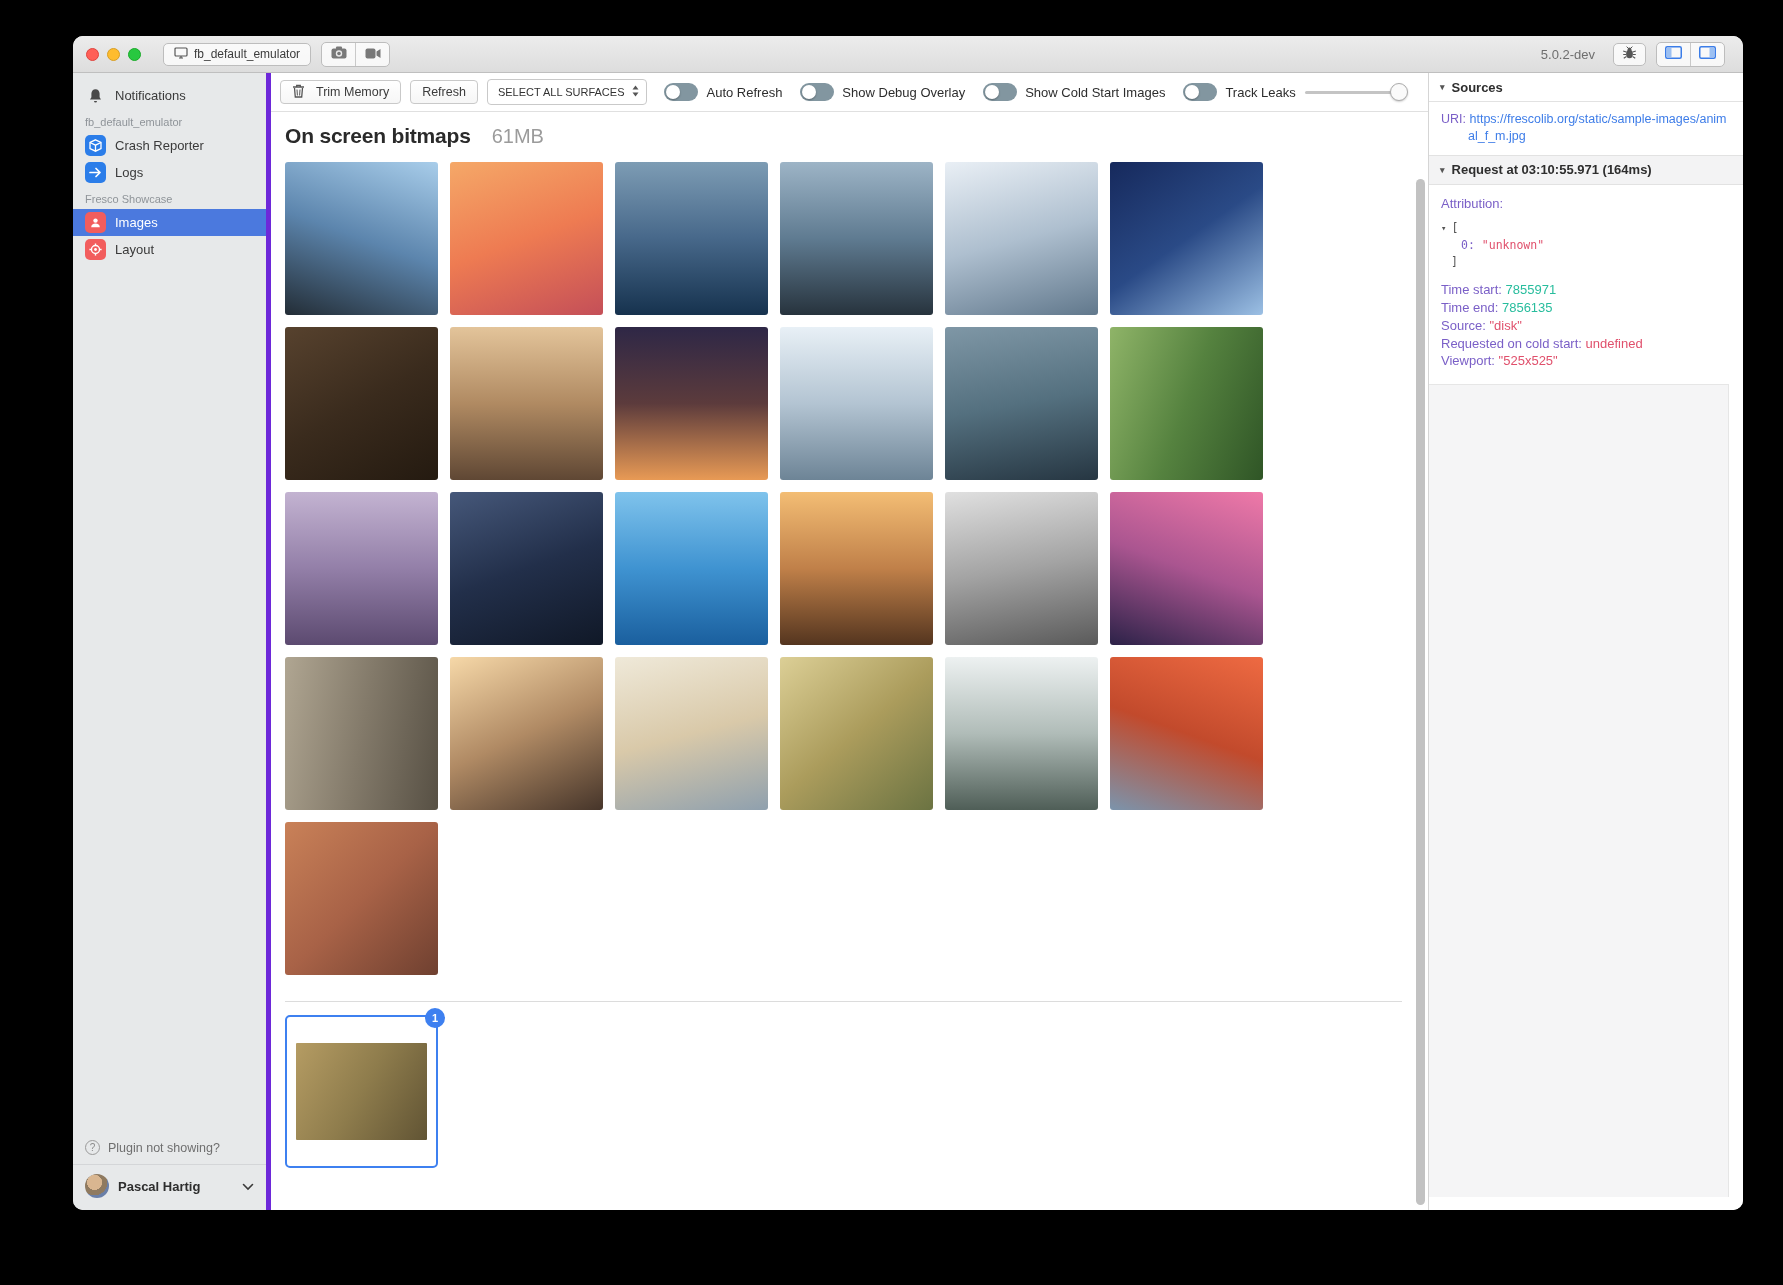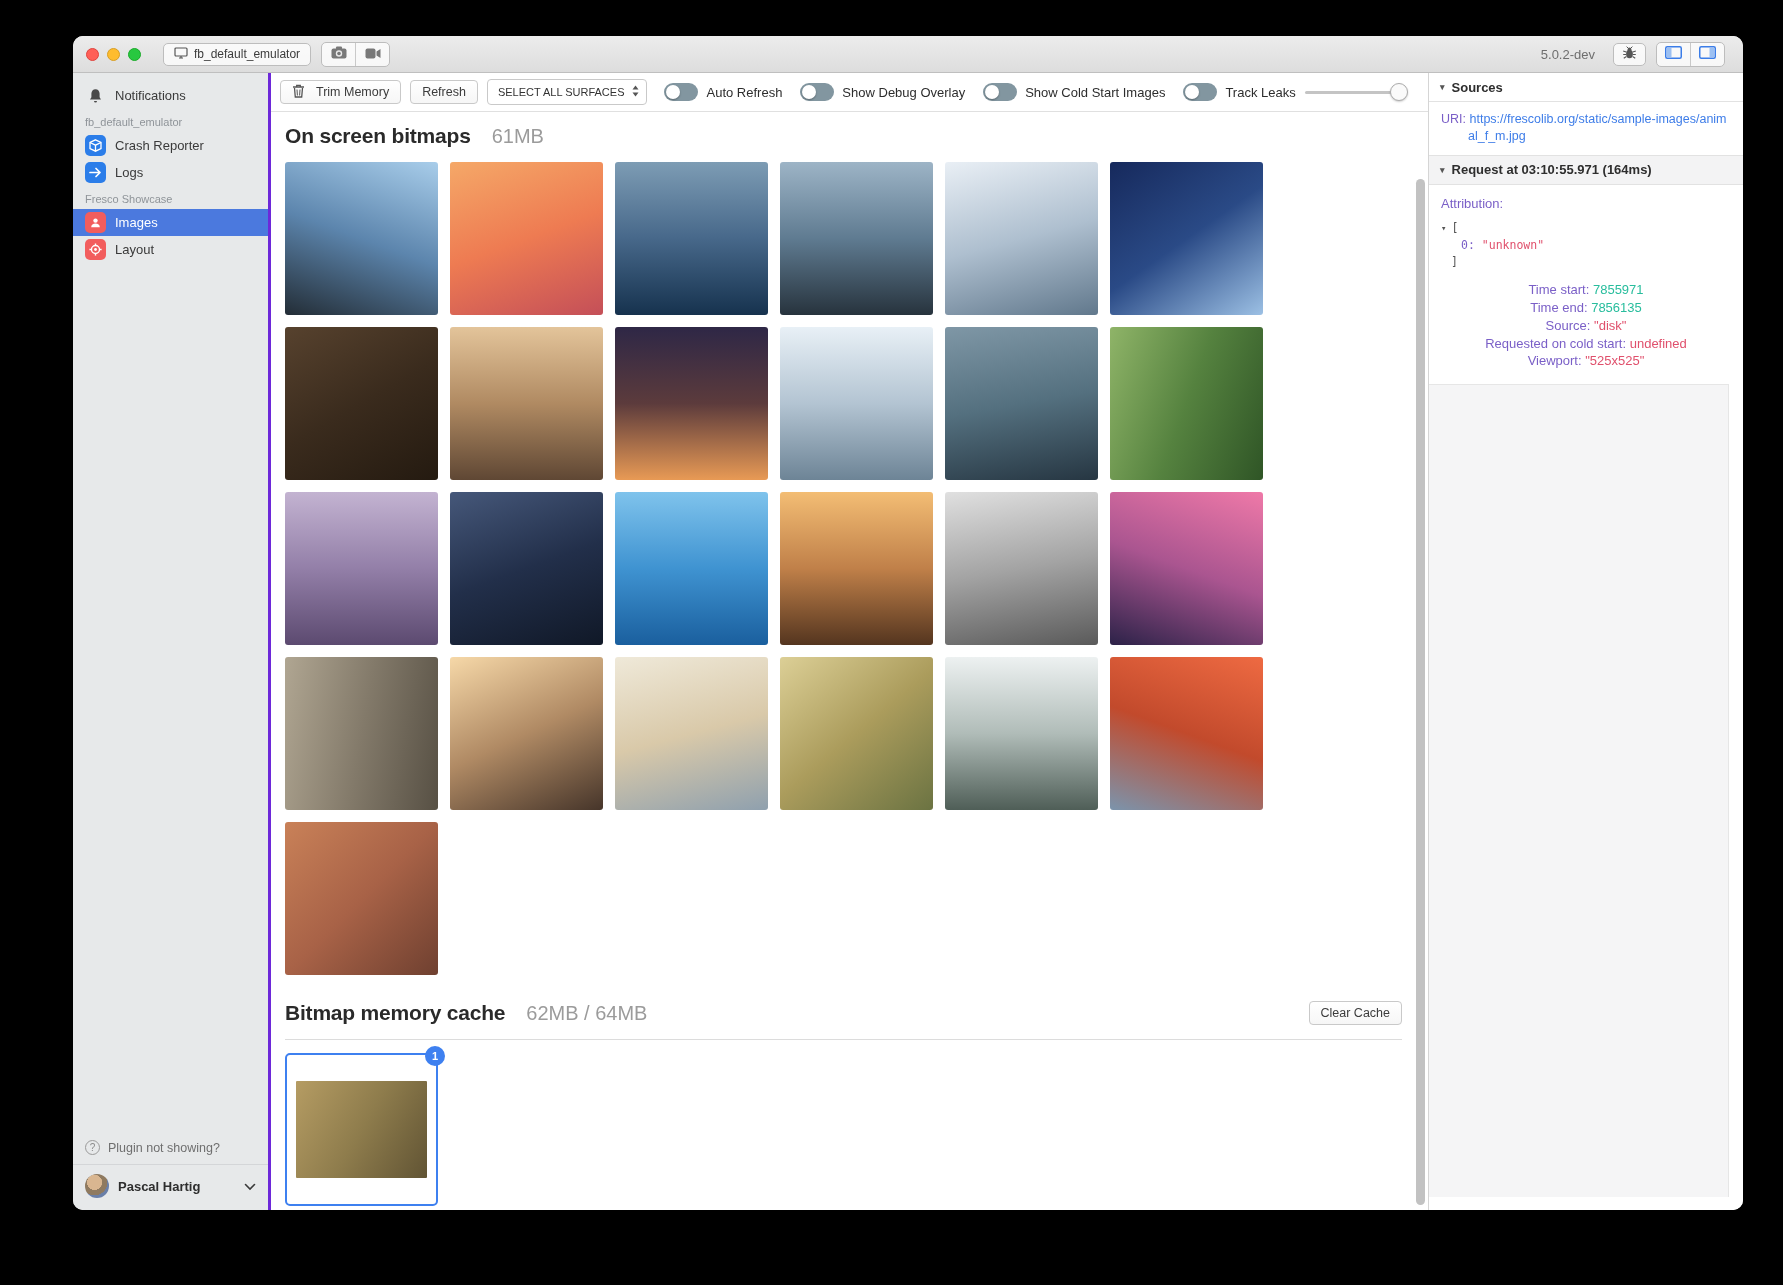--- a/index.html
+++ b/index.html
@@ -14,21 +14,21 @@
   .tl.green{background:#28c840;border:1px solid #1aab29;box-sizing:border-box;}
   .tb-btn{display:flex;align-items:center;gap:6px;height:23px;padding:0 10px;background:rgba(255,255,255,.75);border:1px solid #bdbdbd;border-radius:5px;font-size:12px;color:#3c3c3c;}
   .seg{display:flex;height:23px;background:rgba(255,255,255,.75);border:1px solid #bdbdbd;border-radius:5px;overflow:hidden;}
   .seg > *{display:flex;align-items:center;justify-content:center;width:33px;}
   .seg > * + *{border-left:1px solid #c9c9c9;}
   .tb-spacer{flex:1;}
   .version{font-size:13px;color:#6e6e6e;margin-right:8px;}
   
   .appbody{flex:1;display:flex;min-height:0;}
   
-  .sidebar{width:198px;flex:0 0 198px;background:#e7e9ea;border-right:3px solid #6d28d9;display:flex;flex-direction:column;padding-top:9px;box-sizing:border-box;}
+  .sidebar{width:198px;flex:0 0 198px;background:#e7e9ea;border-right:5px solid #6d28d9;display:flex;flex-direction:column;padding-top:9px;box-sizing:border-box;}
   .side-item{display:flex;align-items:center;gap:9px;height:27px;padding:0 12px;font-size:13px;color:#3a3a3a;}
   .side-item.selected{background:#4b79de;color:#fff;}
   .side-section{font-size:11px;color:#8f9499;padding:7px 12px 4px 12px;}
   .picon{width:21px;height:21px;border-radius:5px;display:flex;align-items:center;justify-content:center;flex:0 0 21px;}
   .picon svg{display:block;}
   .side-spacer{flex:1;}
   .plugin-help{display:flex;align-items:center;gap:8px;padding:9px 12px;font-size:12.5px;color:#6f6f6f;}
   .qmark{width:15px;height:15px;border:1px solid #9a9a9a;border-radius:50%;display:flex;align-items:center;justify-content:center;font-size:10px;color:#8a8a8a;box-sizing:border-box;}
   .user-row{display:flex;align-items:center;gap:9px;padding:9px 12px 12px 12px;border-top:1px solid #d4d6d8;}
   .avatar{width:24px;height:24px;border-radius:50%;background:radial-gradient(circle at 40% 35%,#d9b690 0 35%,#8f7a60 36% 60%,#6a7fa8 61% 100%);}
@@ -69,21 +69,21 @@
   .k{color:#7a5fc7;}
   .link{color:#3e7de8;text-decoration:none;}
   .insp-body{padding:10px 12px 4px 12px;line-height:1.4;}
   .attr-label{color:#7a5fc7;margin-bottom:7px;}
   .tree{font-family:"DejaVu Sans Mono",monospace;font-size:11.5px;color:#555;line-height:1.5;margin-bottom:9px;}
   .tree .row1{display:flex;align-items:center;gap:5px;}
   .tree .row2{padding-left:20px;}
   .tree .row3{padding-left:10px;}
   .v-str{color:#e0506c;}
   .v-num{color:#28bd9d;}
-  .insp-row{font-size:13px;line-height:1.38;text-align:center;}
+  .insp-row{font-size:13px;line-height:1.38;}
   .insp-empty{flex:1;background:#f5f5f6;border-top:1px solid #e6e6e6;border-right:1px solid #e6e6e6;margin:10px 14px 13px 0;}
   svg{flex:none;}
 </style>
 </head>
 <body>
 
 <div class="window">
 
   <div class="titlebar">
     <div class="traffic">
@@ -312,28 +312,20 @@
             <div class="grid-img" style="background: linear-gradient(200deg, rgb(239, 121, 168), rgb(170, 85, 144), rgb(44, 34, 72));"></div>
             <div class="grid-img" style="background: linear-gradient(100deg, rgb(176, 166, 146), rgb(131, 122, 106), rgb(87, 80, 68));"></div>
             <div class="grid-img" style="background: linear-gradient(155deg, rgb(246, 216, 168), rgb(176, 138, 100), rgb(70, 53, 42));"></div>
             <div class="grid-img" style="background: linear-gradient(165deg, rgb(239, 233, 217), rgb(217, 201, 169), rgb(143, 160, 174));"></div>
             <div class="grid-img" style="background: linear-gradient(140deg, rgb(220, 207, 150), rgb(171, 156, 92), rgb(107, 115, 66));"></div>
             <div class="grid-img" style="background: linear-gradient(rgb(237, 241, 241), rgb(176, 188, 184), rgb(79, 94, 87));"></div>
             <div class="grid-img" style="background: linear-gradient(200deg, rgb(238, 106, 66), rgb(194, 74, 44), rgb(123, 148, 172));"></div>
             <div class="grid-img" style="background: linear-gradient(135deg, rgb(201, 129, 88), rgb(168, 98, 71), rgb(111, 64, 48));"></div>
           </div>
 
-        <div class="section-head cache-head">
-          <span class="section-title">Bitmap memory cache</span>
-          <span class="section-size">62MB / 64MB</span>
-          <span class="spacer"></span>
-          <button class="btn">
-            <span>Clear Cache</span>
-          </button>
-        </div>
         <hr class="cache-divider">
 
         <div class="cache-row">
           <div class="cache-cell">
             <span class="cache-photo" style="background: linear-gradient(120deg, rgb(181, 156, 99), rgb(142, 124, 76), rgb(97, 84, 52));"></span>
             <span class="cache-badge">1</span>
           </div>
         </div>
       </div>
       <div class="main-scrollbar"></div>

